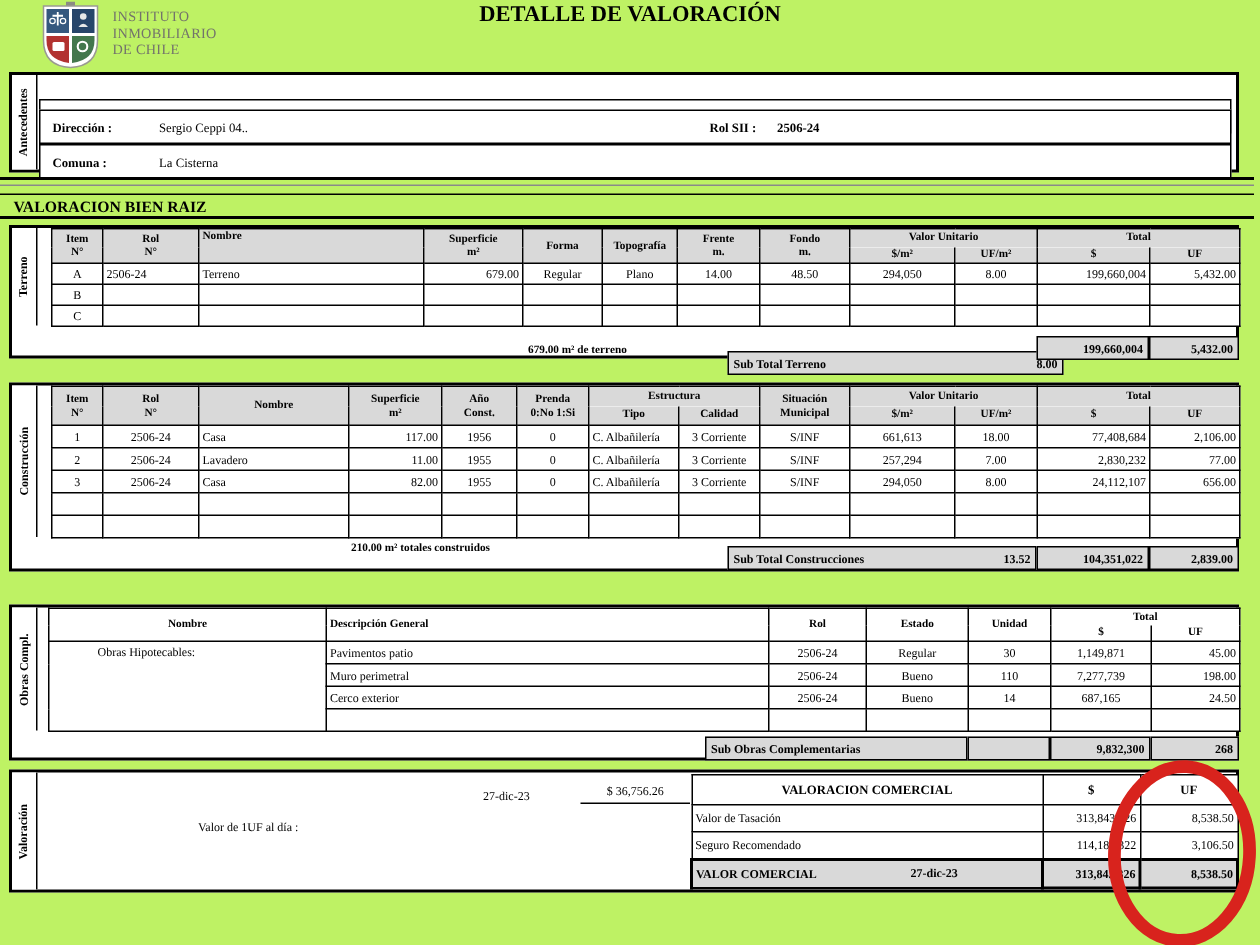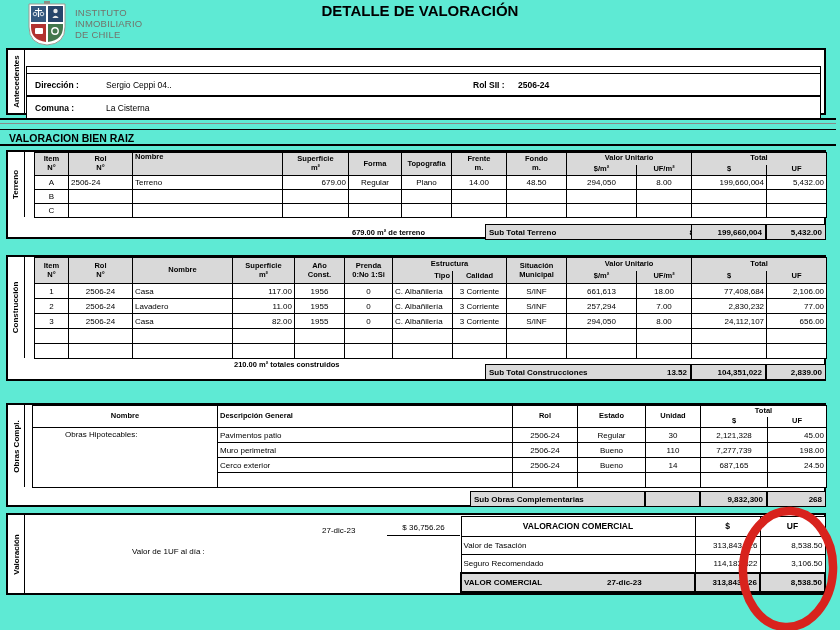--- a/index.html
+++ b/index.html
@@ -1,17 +1,17 @@
 <!DOCTYPE html>
 <html><head>
 <meta charset="utf-8">
 <style>
   html,body{margin:0;padding:0;background:#fff;}
-  #canvas{position:relative;width:840px;height:630px;background:#5eead4;overflow:hidden;
-          font-family:Liberation Sans, sans-serif;color:#000;}
+  #canvas{position:relative;width:840px;height:630px;background:#bef264;overflow:hidden;
+          font-family:Liberation Serif, serif;color:#000;}
 
   
   .logo{position:absolute;left:26px;top:1px;display:flex;align-items:flex-start;}
   .logo-text{margin-left:7px;margin-top:6px;font-size:9.5px;line-height:11px;color:#73736b;letter-spacing:.2px;}
   .page-title{position:absolute;left:0;right:0;top:2px;text-align:center;font-size:15px;font-weight:bold;}
 
   
   .sec{position:absolute;left:6px;width:820px;border:2px solid #000;background:#fff;box-sizing:border-box;}
   .strip{position:absolute;left:0;top:0;width:16px;border-right:1px solid #000;
          display:flex;align-items:center;justify-content:center;background:#fff;}
@@ -211,21 +211,21 @@
             <td></td>
             <td></td>
             <td></td>
         </tr>
       </tbody>
     </table>
     <div class="m2note" style="left:344px;top:76px;">
       <span>679.00</span>
       <span class="sfx">m² de terreno</span>
     </div>
-    <div class="stbox" style="left:477px;top:72px;width:224px;">
+    <div class="stbox" style="left:477px;top:82px;width:224px;">
       <span>Sub Total Terreno</span>
       <span>8.00</span>
     </div>
     <div class="stval" style="left:683px;top:72px;width:75px;">199,660,004</div>
     <div class="stval" style="left:758px;top:72px;width:60px;">5,432.00</div>
   </div>
 
   <div class="sec" style="top:255px;height:126px;">
     <div class="strip" style="height:101px;">
       <span>Construcción</span>
@@ -271,21 +271,21 @@
             </th>
           <th colspan="2" class="grp">Estructura</th>
           <th rowspan="2">
               <div>Situación</div>
               <div>Municipal</div>
             </th>
           <th colspan="2" class="grp">Valor Unitario</th>
           <th colspan="2" class="grp">Total</th>
         </tr>
         <tr style="height:13px;">
-          <th class="subh" style="text-align:right;">Tipo</th>
+          <th class="subh" style="text-align:center;">Tipo</th>
           <th class="subh">Calidad</th>
           <th class="subh">$/m²</th>
           <th class="subh">UF/m²</th>
           <th class="subh">$</th>
           <th class="subh">UF</th>
         </tr>
       </thead>
       <tbody>
         <tr>
           <td class="c">1</td>
@@ -404,21 +404,21 @@
           <th class="subh">UF</th>
         </tr>
       </thead>
       <tbody>
         <tr>
           <td class="l nomcell" rowspan="4">Obras Hipotecables:</td>
           <td class="l">Pavimentos patio</td>
           <td class="c">2506-24</td>
           <td class="c">Regular</td>
           <td class="c">30</td>
-          <td class="c">2,121,328</td>
+          <td class="c">1,149,871</td>
           <td class="r">45.00</td>
         </tr>
         <tr>
           <td class="l">Muro perimetral</td>
           <td class="c">2506-24</td>
           <td class="c">Bueno</td>
           <td class="c">110</td>
           <td class="c">7,277,739</td>
           <td class="r">198.00</td>
         </tr>

